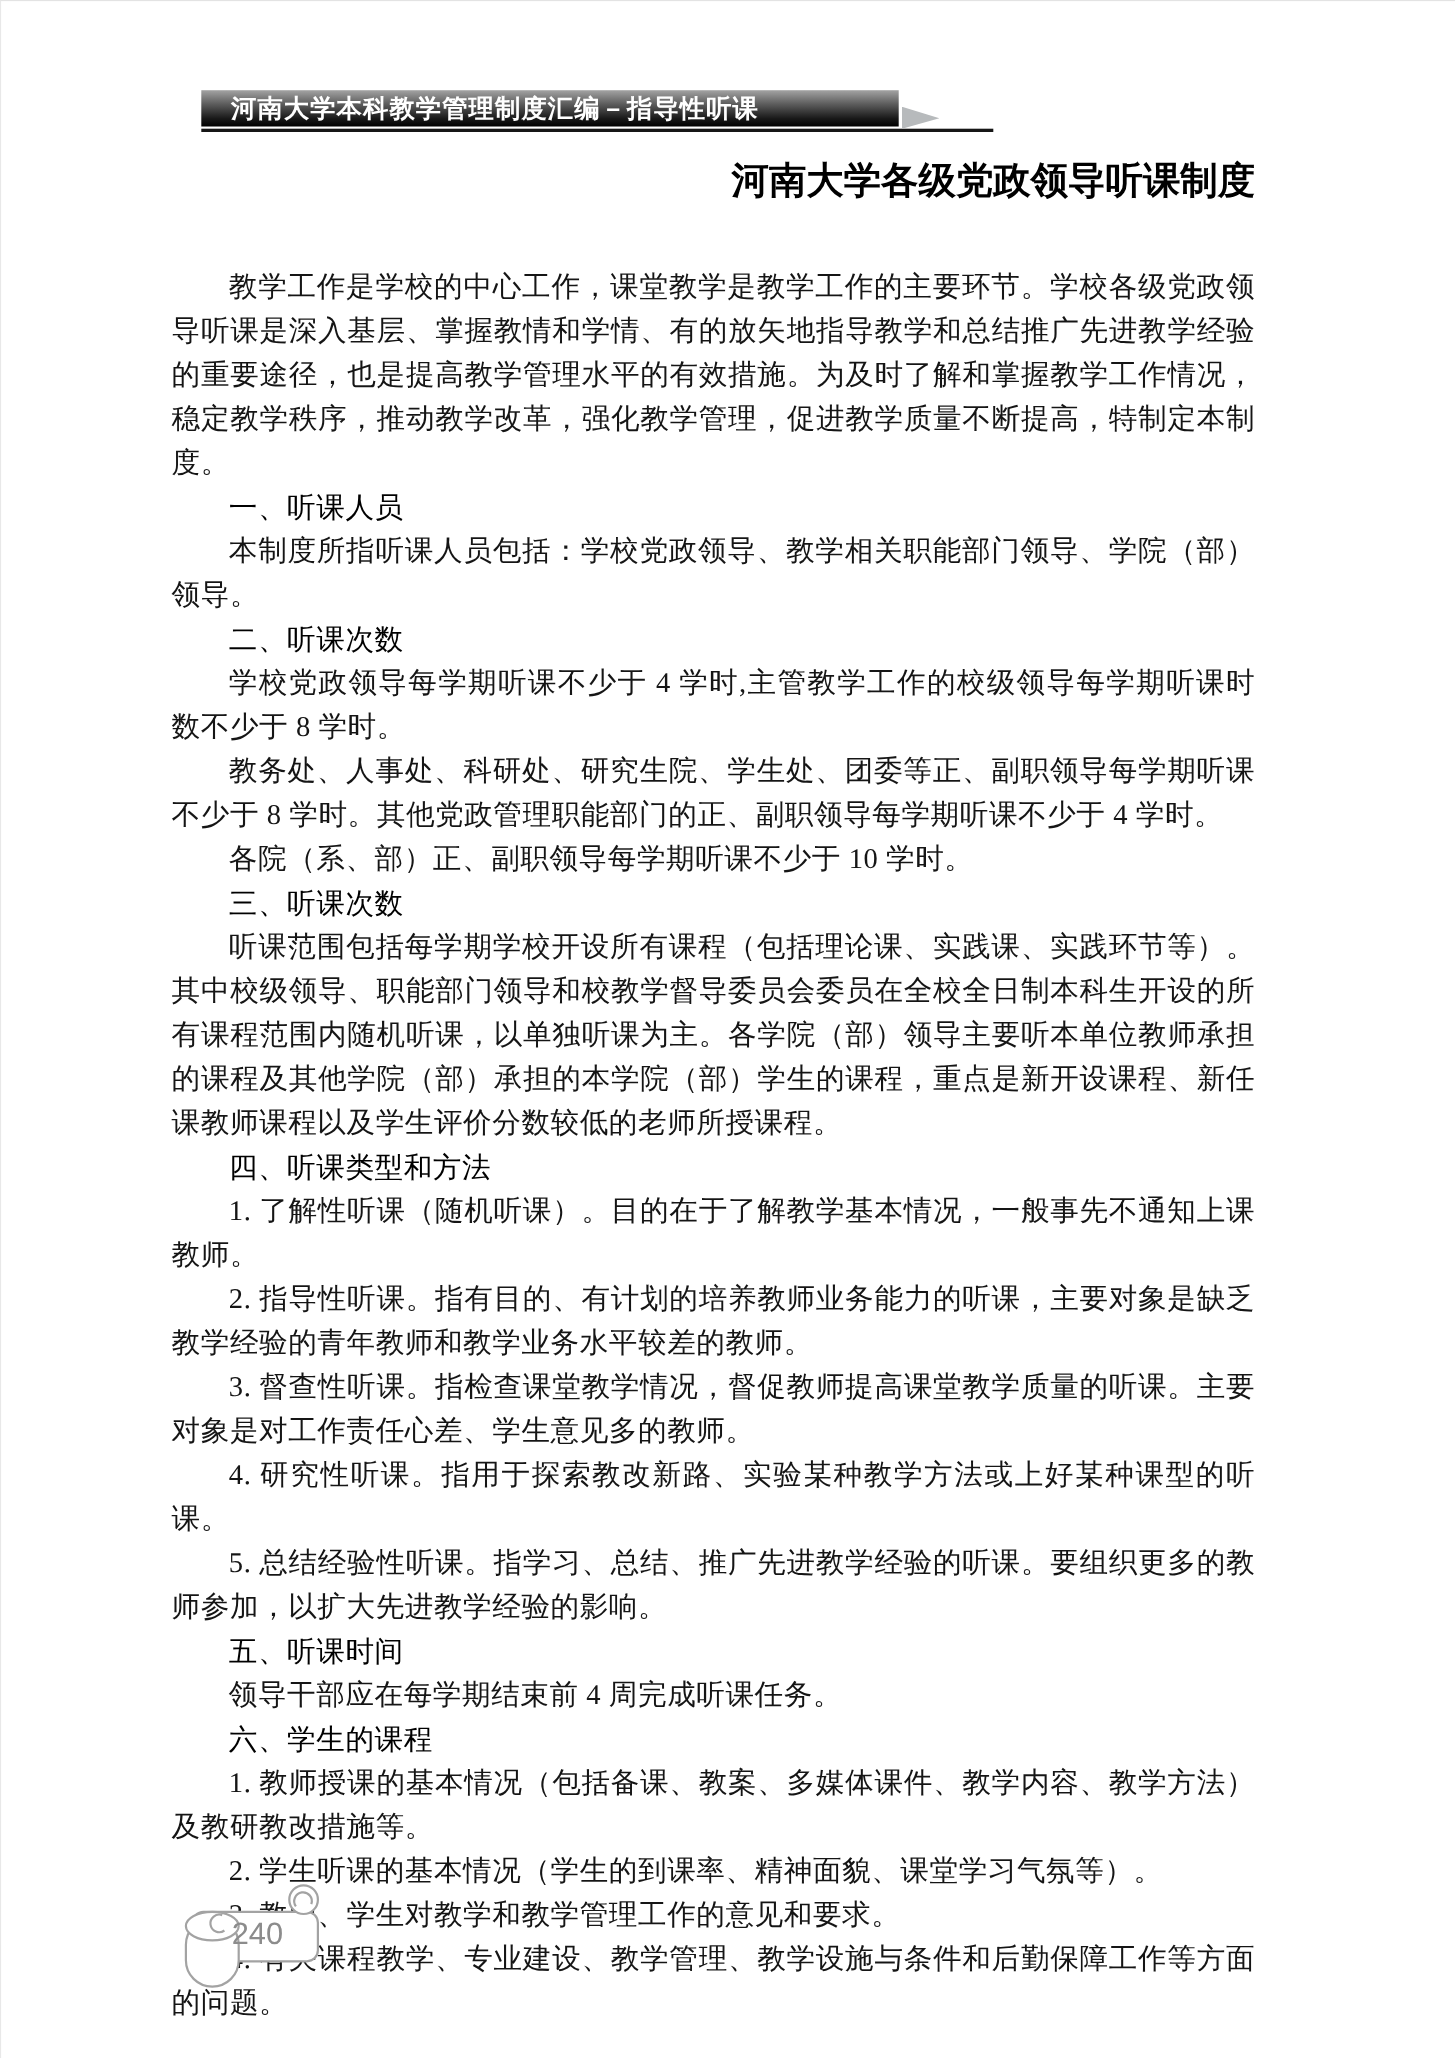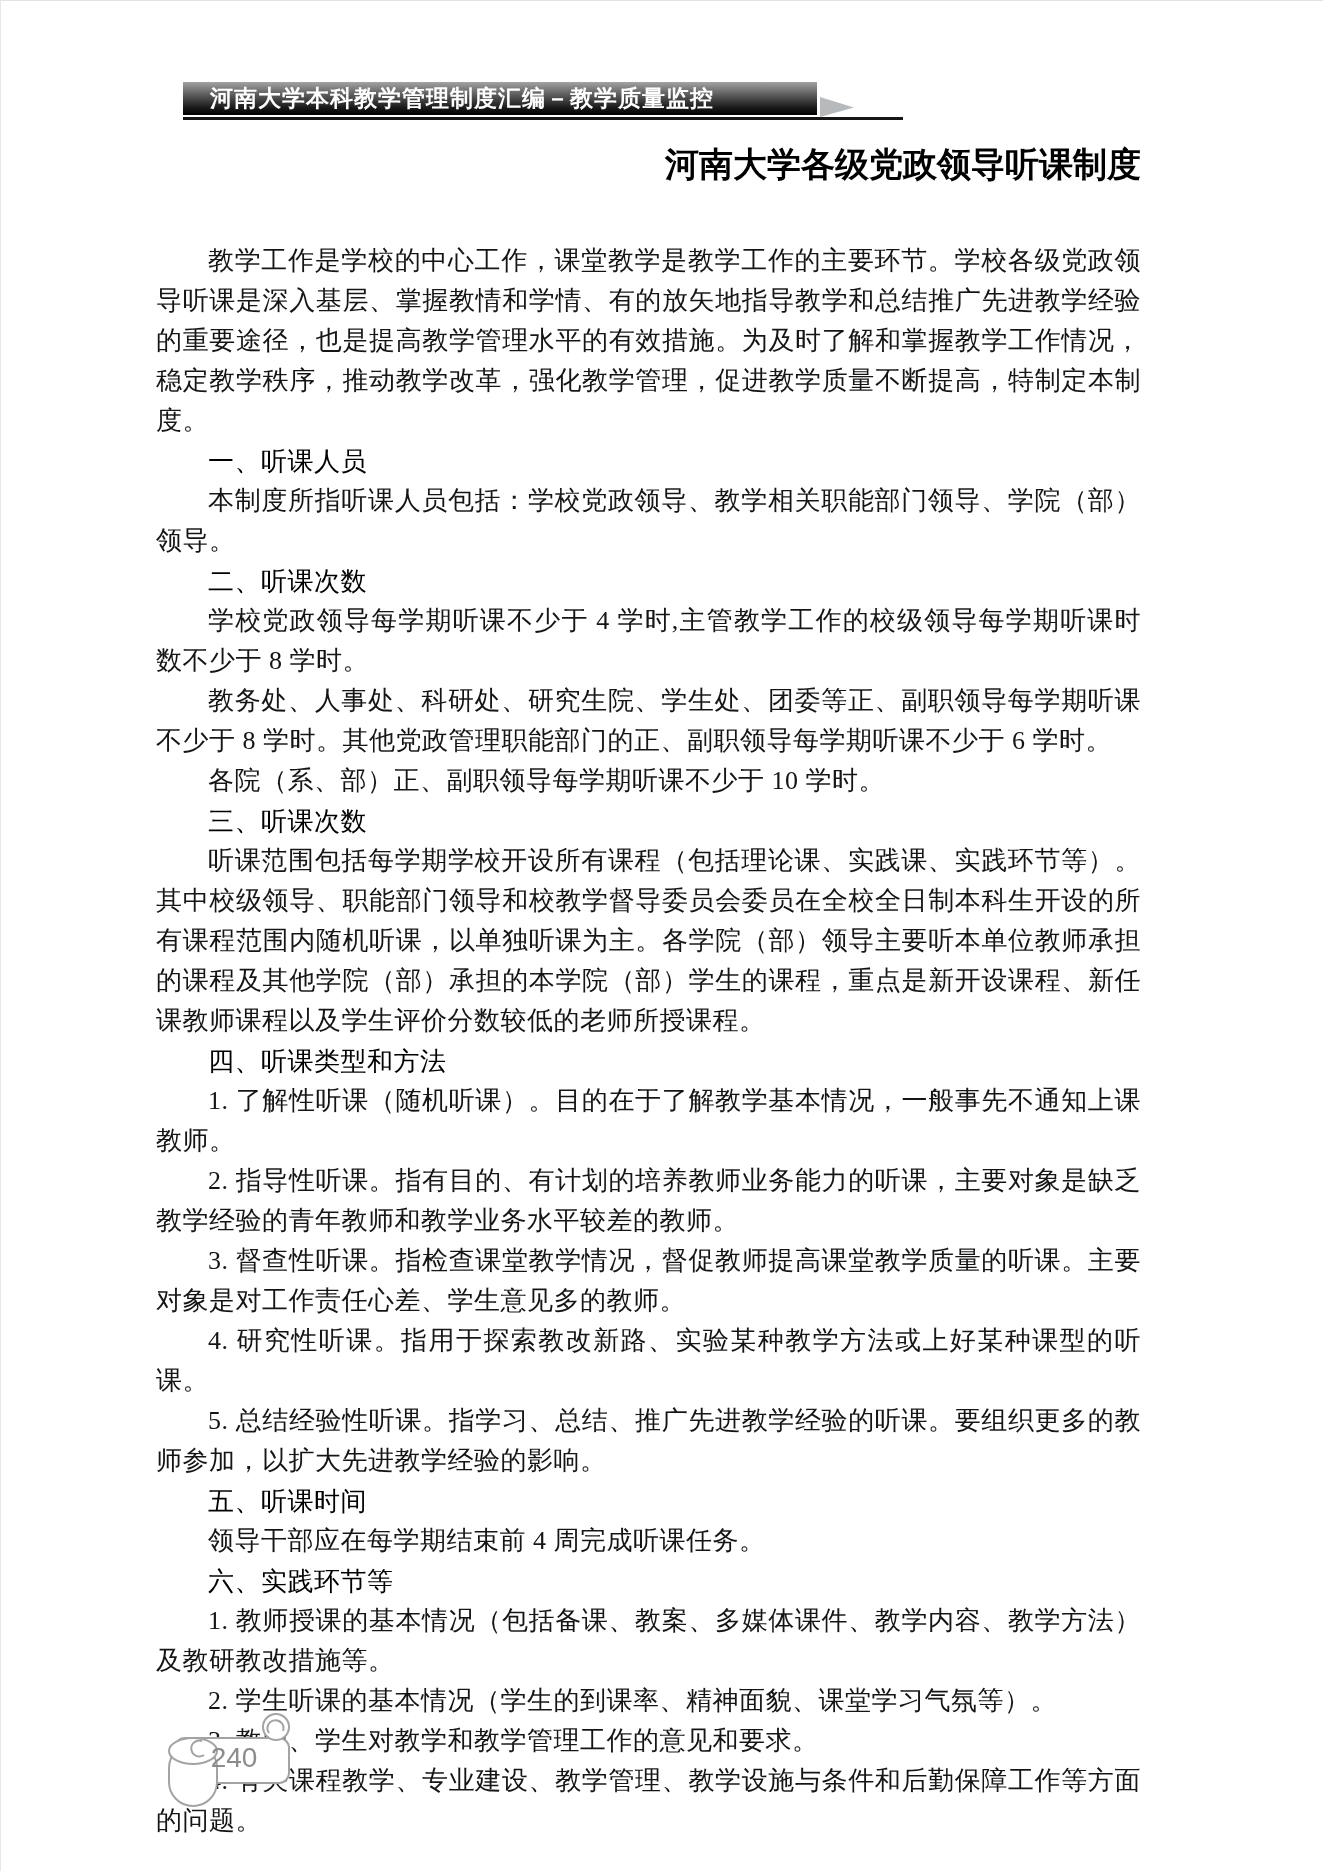--- a/index.html
+++ b/index.html
@@ -102,45 +102,45 @@
     font-size: 28px;
     line-height: 30px;
     color: #8c8c8c;
   }
 </style>
 </head>
 <body>
 
 <div class="page">
 
-  <div class="header-bar">河南大学本科教学管理制度汇编－教学质量监控</div>
+  <div class="header-bar">河南大学本科教学管理制度汇编－指导性听课</div>
   <div class="header-rule"></div>
   <div class="header-triangle"></div>
 
   <div class="content">
     <h1 class="doc-title">河南大学各级党政领导听课制度</h1>
     <div class="doc-body">
         <p class="para-body">教学工作是学校的中心工作，课堂教学是教学工作的主要环节。学校各级党政领导听课是深入基层、掌握教情和学情、有的放矢地指导教学和总结推广先进教学经验的重要途径，也是提高教学管理水平的有效措施。为及时了解和掌握教学工作情况，稳定教学秩序，推动教学改革，强化教学管理，促进教学质量不断提高，特制定本制度。</p>
         <p class="para-heading">一、听课人员</p>
         <p class="para-body">本制度所指听课人员包括：学校党政领导、教学相关职能部门领导、学院（部）领导。</p>
         <p class="para-heading">二、听课次数</p>
         <p class="para-body">学校党政领导每学期听课不少于 4 学时,主管教学工作的校级领导每学期听课时数不少于 8 学时。</p>
-        <p class="para-body">教务处、人事处、科研处、研究生院、学生处、团委等正、副职领导每学期听课不少于 8 学时。其他党政管理职能部门的正、副职领导每学期听课不少于 6 学时。</p>
+        <p class="para-body">教务处、人事处、科研处、研究生院、学生处、团委等正、副职领导每学期听课不少于 8 学时。其他党政管理职能部门的正、副职领导每学期听课不少于 4 学时。</p>
         <p class="para-body">各院（系、部）正、副职领导每学期听课不少于 10 学时。</p>
         <p class="para-heading">三、听课次数</p>
         <p class="para-body">听课范围包括每学期学校开设所有课程（包括理论课、实践课、实践环节等）。其中校级领导、职能部门领导和校教学督导委员会委员在全校全日制本科生开设的所有课程范围内随机听课，以单独听课为主。各学院（部）领导主要听本单位教师承担的课程及其他学院（部）承担的本学院（部）学生的课程，重点是新开设课程、新任课教师课程以及学生评价分数较低的老师所授课程。</p>
         <p class="para-heading">四、听课类型和方法</p>
         <p class="para-body">1. 了解性听课（随机听课）。目的在于了解教学基本情况，一般事先不通知上课教师。</p>
         <p class="para-body">2. 指导性听课。指有目的、有计划的培养教师业务能力的听课，主要对象是缺乏教学经验的青年教师和教学业务水平较差的教师。</p>
         <p class="para-body">3. 督查性听课。指检查课堂教学情况，督促教师提高课堂教学质量的听课。主要对象是对工作责任心差、学生意见多的教师。</p>
         <p class="para-body">4. 研究性听课。指用于探索教改新路、实验某种教学方法或上好某种课型的听课。</p>
         <p class="para-body">5. 总结经验性听课。指学习、总结、推广先进教学经验的听课。要组织更多的教师参加，以扩大先进教学经验的影响。</p>
         <p class="para-heading">五、听课时间</p>
         <p class="para-body">领导干部应在每学期结束前 4 周完成听课任务。</p>
-        <p class="para-heading">六、实践环节等</p>
+        <p class="para-heading">六、学生的课程</p>
         <p class="para-body">1. 教师授课的基本情况（包括备课、教案、多媒体课件、教学内容、教学方法）及教研教改措施等。</p>
         <p class="para-body">2. 学生听课的基本情况（学生的到课率、精神面貌、课堂学习气氛等）。</p>
         <p class="para-body">3. 教师、学生对教学和教学管理工作的意见和要求。</p>
         <p class="para-body">4. 有关课程教学、专业建设、教学管理、教学设施与条件和后勤保障工作等方面的问题。</p>
       </div>
   </div>
 
   <svg class="footer-scroll" viewBox="0 0 150 100" width="150" height="100">
     <g fill="#ffffff" stroke="#a3a3a3" stroke-width="2">
 

